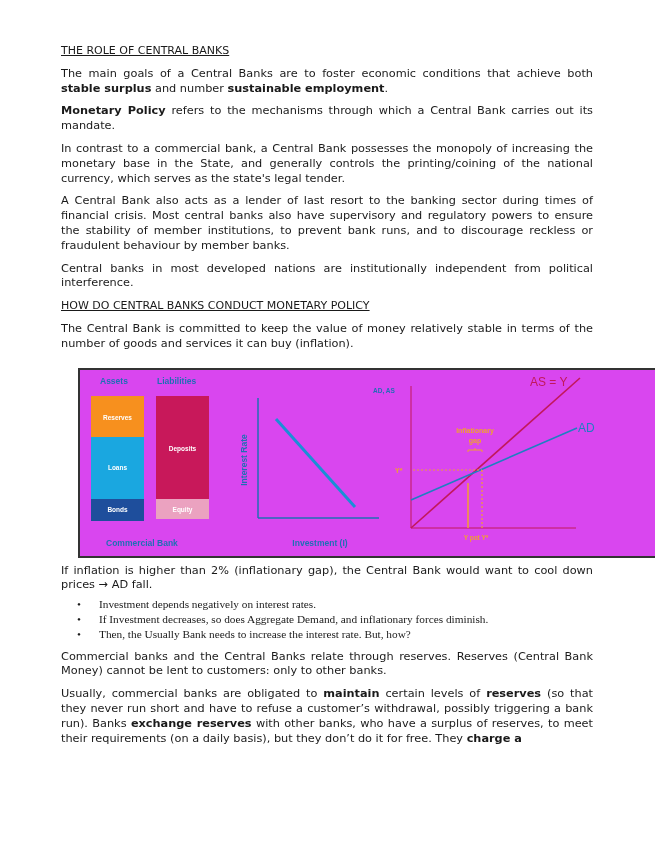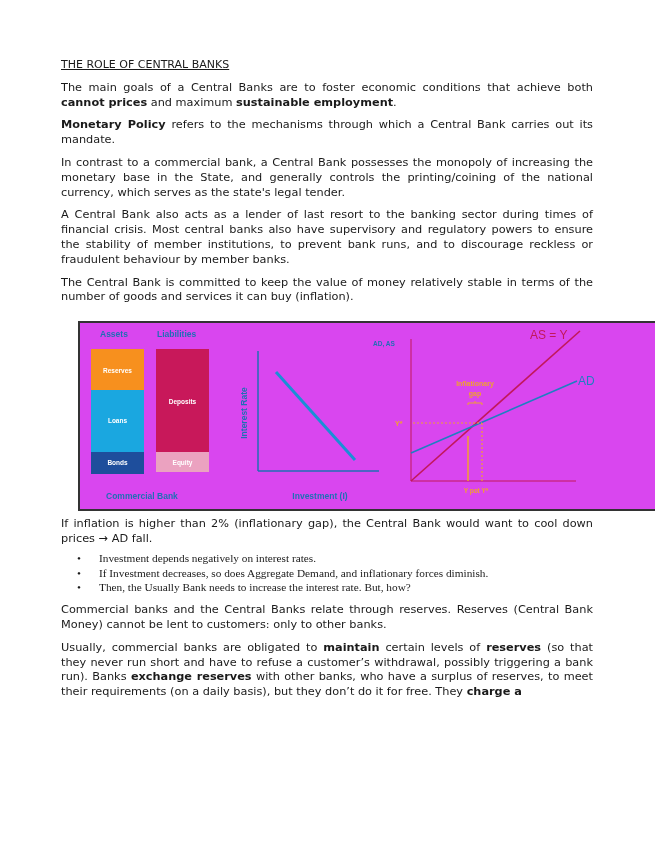--- a/index.html
+++ b/index.html
@@ -1,45 +1,47 @@
 <!DOCTYPE html>
 <html><head>
   <meta charset="utf-8">
   <style>
     html, body { margin: 0; padding: 0; background: #ffffff; }
     body { width: 655px; height: 848px; position: relative; overflow: hidden;
       font-family: "DejaVu Sans", sans-serif; color: #1a1a1a; }
-    .page { position: absolute; left: 61px; top: 58px; width: 532px; font-size: 11.3px; line-height: 14.8px; }
+    .page { position: absolute; left: 61px; top: 44px; width: 532px; font-size: 11.3px; line-height: 14.8px; }
     .p { margin: 0 0 8px 0; text-align: justify; }
     .h { margin: 0 0 8px 0; text-decoration: underline; font-size: 11px; }
     b { font-weight: bold; }
     .figure { position: relative; width: 628px; height: 190px; border: 2px solid #333; box-sizing: border-box; margin: 2px 0 6px 17px; background: #d946ef; }
     .figure svg { position: absolute; left: 0; top: 0; }
     ul.bullets { margin: 4px 0 8px 0; padding-left: 38px; list-style: none; font-family: Liberation Serif, serif; }
     ul.bullets li { position: relative; text-align: justify; margin: 0; }
     ul.bullets li::before { content: "\2022"; position: absolute; left: -22px; top: 0; }
     .svg-text { font-family: "Liberation Sans", sans-serif; font-weight: bold; }
   </style>
 </head>
 <body>
 
 <div class="page">
   <p class="h">THE ROLE OF CENTRAL BANKS</p>
 
   <p class="p">
-    <span>The main goals of a Central Banks are to foster economic conditions that achieve both </span><b>cannot prices</b><span> and maximum </span><b>sustainable employment</b><span>.</span>
+    <span>The main goals of a Central Banks are to foster economic conditions that achieve both </span><b>stable surplus</b><span> and number </span><b>sustainable employment</b><span>.</span>
   </p>
 
   <p class="p">
     <b>Monetary Policy</b><span> refers to the mechanisms through which a Central Bank carries out its mandate.</span>
   </p>
 
   <p class="p">In contrast to a commercial bank, a Central Bank possesses the monopoly of increasing the monetary base in the State, and generally controls the printing/coining of the national currency, which serves as the state's legal tender.</p>
   <p class="p">A Central Bank also acts as a lender of last resort to the banking sector during times of financial crisis. Most central banks also have supervisory and regulatory powers to ensure the stability of member institutions, to prevent bank runs, and to discourage reckless or fraudulent behaviour by member banks.</p>
+  <p class="p">Central banks in most developed nations are institutionally independent from political interference.</p>
 
+  <p class="h">HOW DO CENTRAL BANKS CONDUCT MONETARY POLICY</p>
 
   <p class="p" style="margin-bottom:16px">The Central Bank is committed to keep the value of money relatively stable in terms of the number of goods and services it can buy (inflation).</p>
 
   <div class="figure">
     <svg width="528" height="186" viewBox="0 0 528 186">
 
       <g>
         <text class="svg-text" x="20" y="14" font-size="8.5" fill="#1f6fb5">Assets</text>
         <text class="svg-text" x="77" y="14" font-size="8.5" fill="#1f6fb5">Liabilities</text>
         <rect x="11" y="26" width="53" height="41" fill="#f7901e"></rect>

